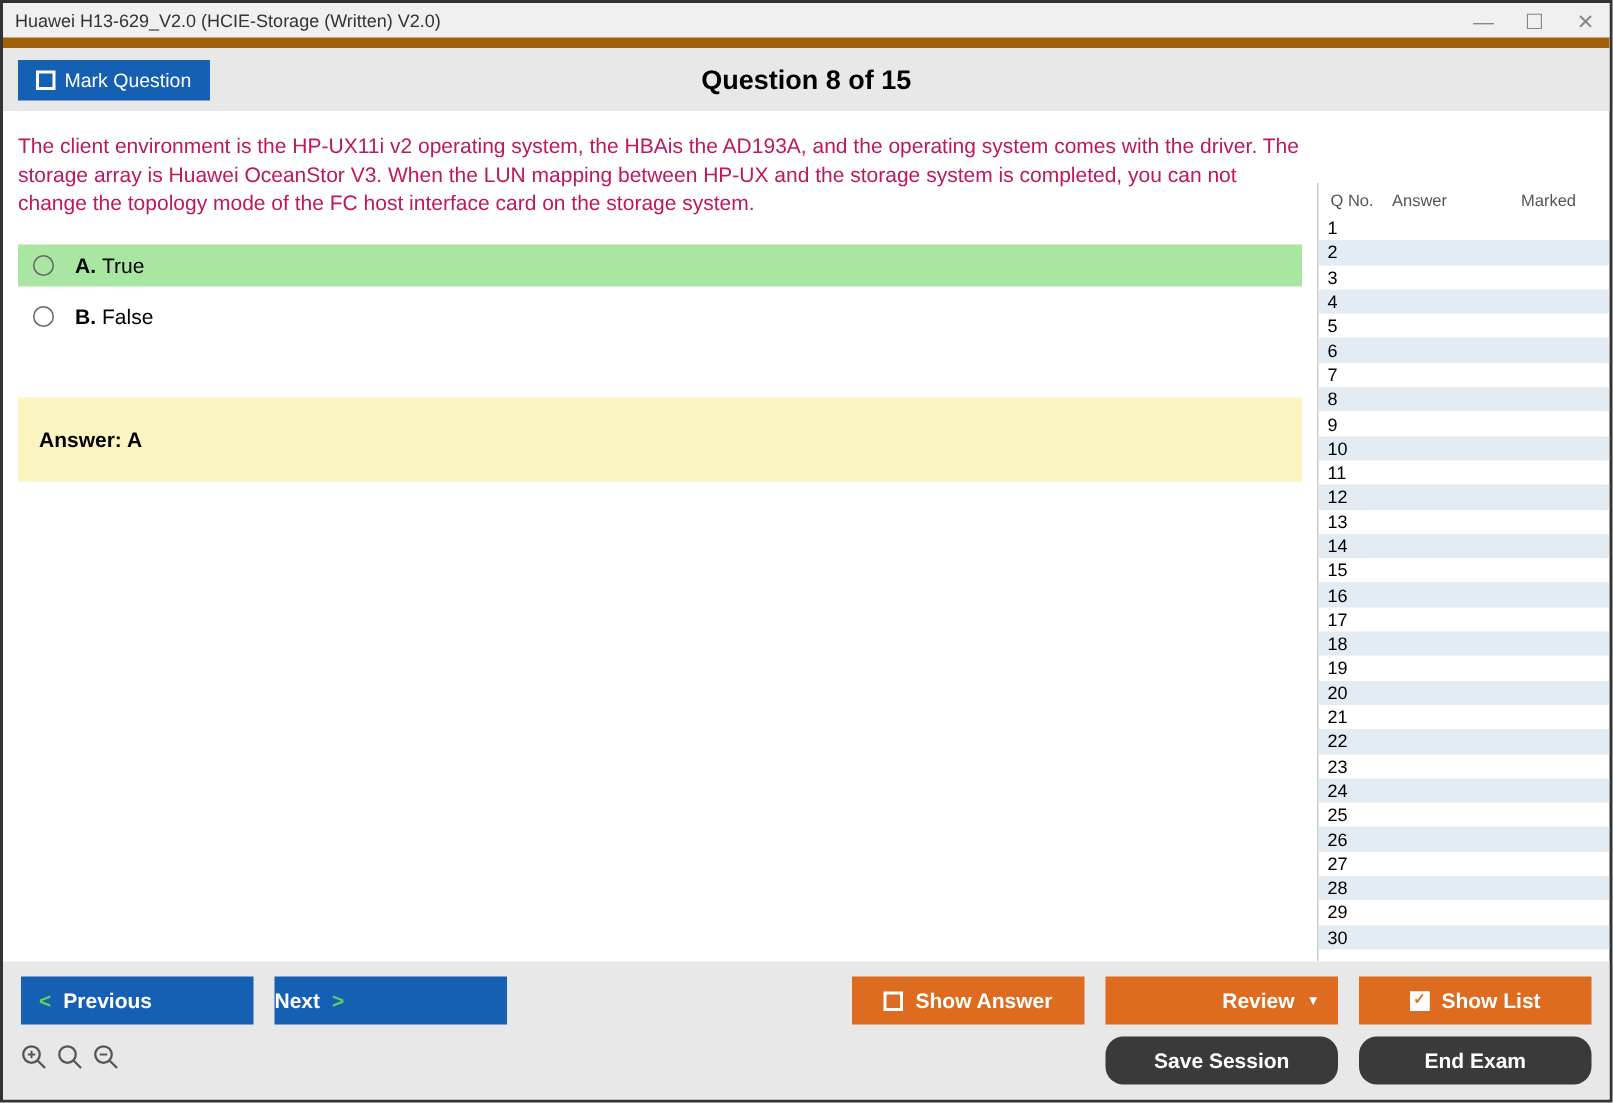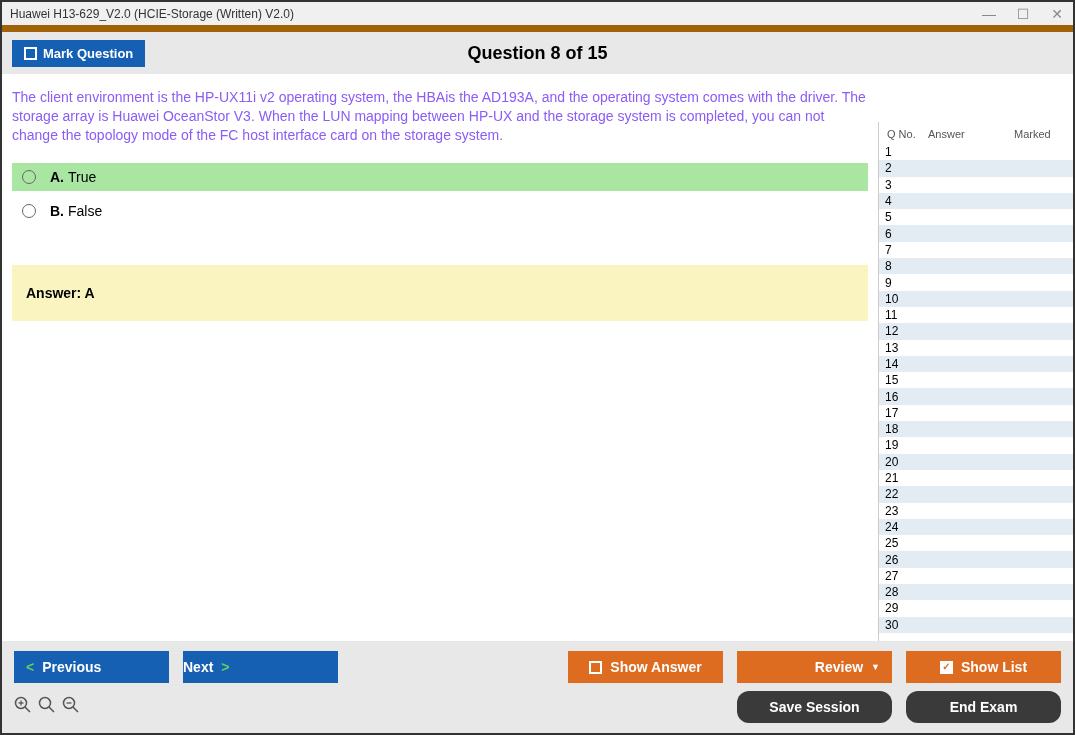--- a/index.html
+++ b/index.html
@@ -3,26 +3,26 @@
 <meta charset="utf-8">
 <style>
 * { box-sizing: border-box; margin: 0; padding: 0; }
 body { font-family: Arial, sans-serif; font-size: 13px; background: #fff; }
 .window { width: 1075px; height: 735px; border: 2px solid #333; position: relative; display: flex; flex-direction: column; }
 .titlebar { height: 30px; background: #f0f0f0; display: flex; align-items: center; padding: 0 8px; border-bottom: 7px solid #a16207; }
 .titlebar-title { flex: 1; font-size: 12px; color: #333; }
 .win-controls { display: flex; gap: 18px; align-items: center; }
 .win-btn { width: 16px; height: 16px; display: flex; align-items: center; justify-content: center; color: #888; font-size: 14px; cursor: default; }
 .topbar { height: 42px; background: #e8e8e8; display: flex; align-items: center; padding: 0 10px; position: relative; }
-.mark-btn { background: #1560b3; color: #fff; border: none; padding: 6px 12px; font-weight: bold; font-size: 13px; display: flex; align-items: center; gap: 6px; cursor: pointer; }
+.mark-btn { background: #1560b3; color: #fff; border: none; padding: 6px 12px; font-weight: normal; font-size: 13px; display: flex; align-items: center; gap: 6px; cursor: pointer; }
 .mark-check { width: 13px; height: 13px; border: 2px solid #fff; display: inline-block; }
 .q-heading { position: absolute; left: 50%; transform: translateX(-50%); font-size: 18px; font-weight: bold; }
 .main { flex: 1; display: flex; overflow: hidden; }
 .left { flex: 1; padding: 14px 10px; overflow: auto; }
-.q-text { font-size: 14px; line-height: 1.35; color: #8b5cf6; margin-bottom: 18px; }
+.q-text { font-size: 14px; line-height: 1.35; color: #be185d; margin-bottom: 18px; }
 .option { display: flex; align-items: center; padding: 6px 10px; margin-bottom: 6px; font-size: 14px; }
 .option.correct { background: #a8e6a1; }
 .radio { width: 14px; height: 14px; border: 1.5px solid #666; border-radius: 50%; margin-right: 14px; flex-shrink: 0; }
 .opt-letter { font-weight: bold; margin-right: 4px; }
 .answer-box { background: #faf4c0; padding: 20px 14px; margin-top: 40px; font-size: 14px; }
 .answer-label { font-weight: bold; }
 .right { width: 195px; border-left: 1px solid #ccc; display: flex; flex-direction: column; margin-top: 48px; }
 .rhead { display: flex; font-size: 11px; color: #555; padding: 6px 4px 4px; }
 .rh-qno { width: 45px; padding-left: 4px; }
 .rh-ans { flex: 1; }

